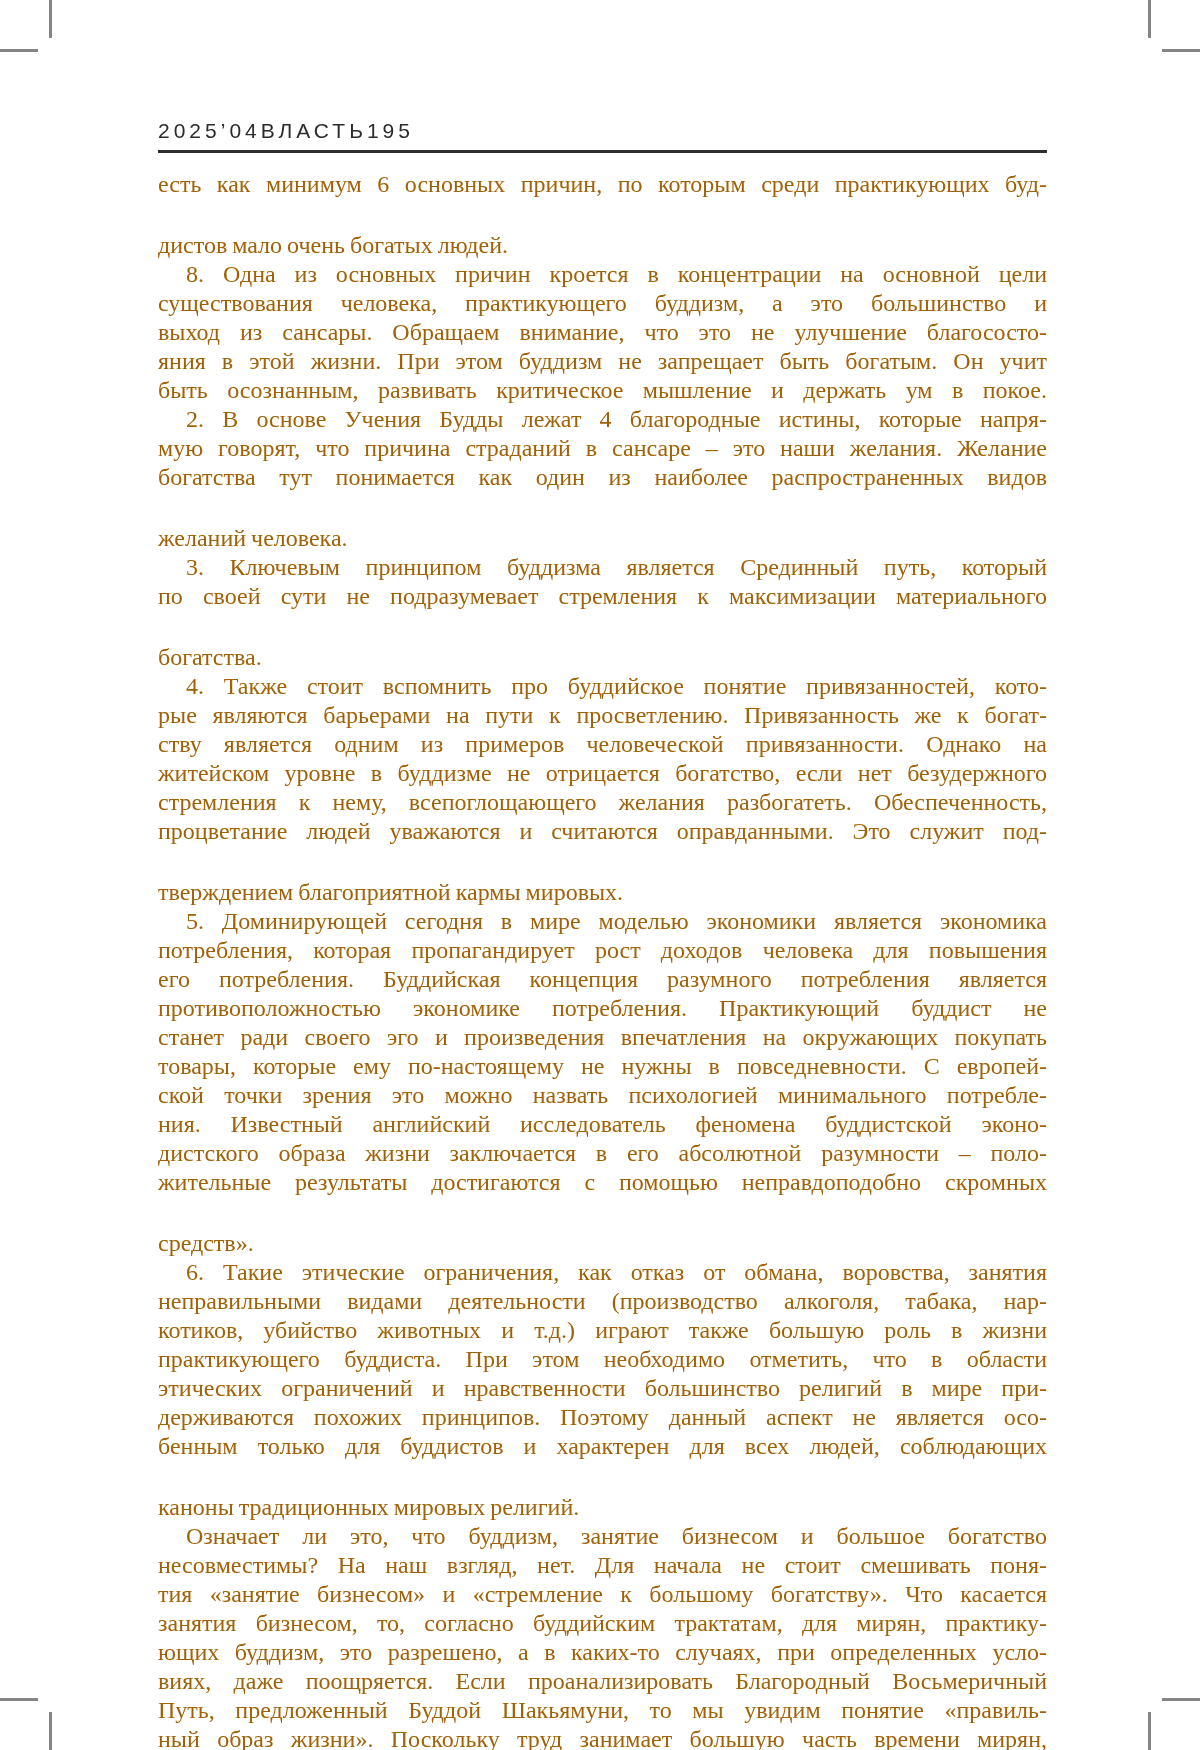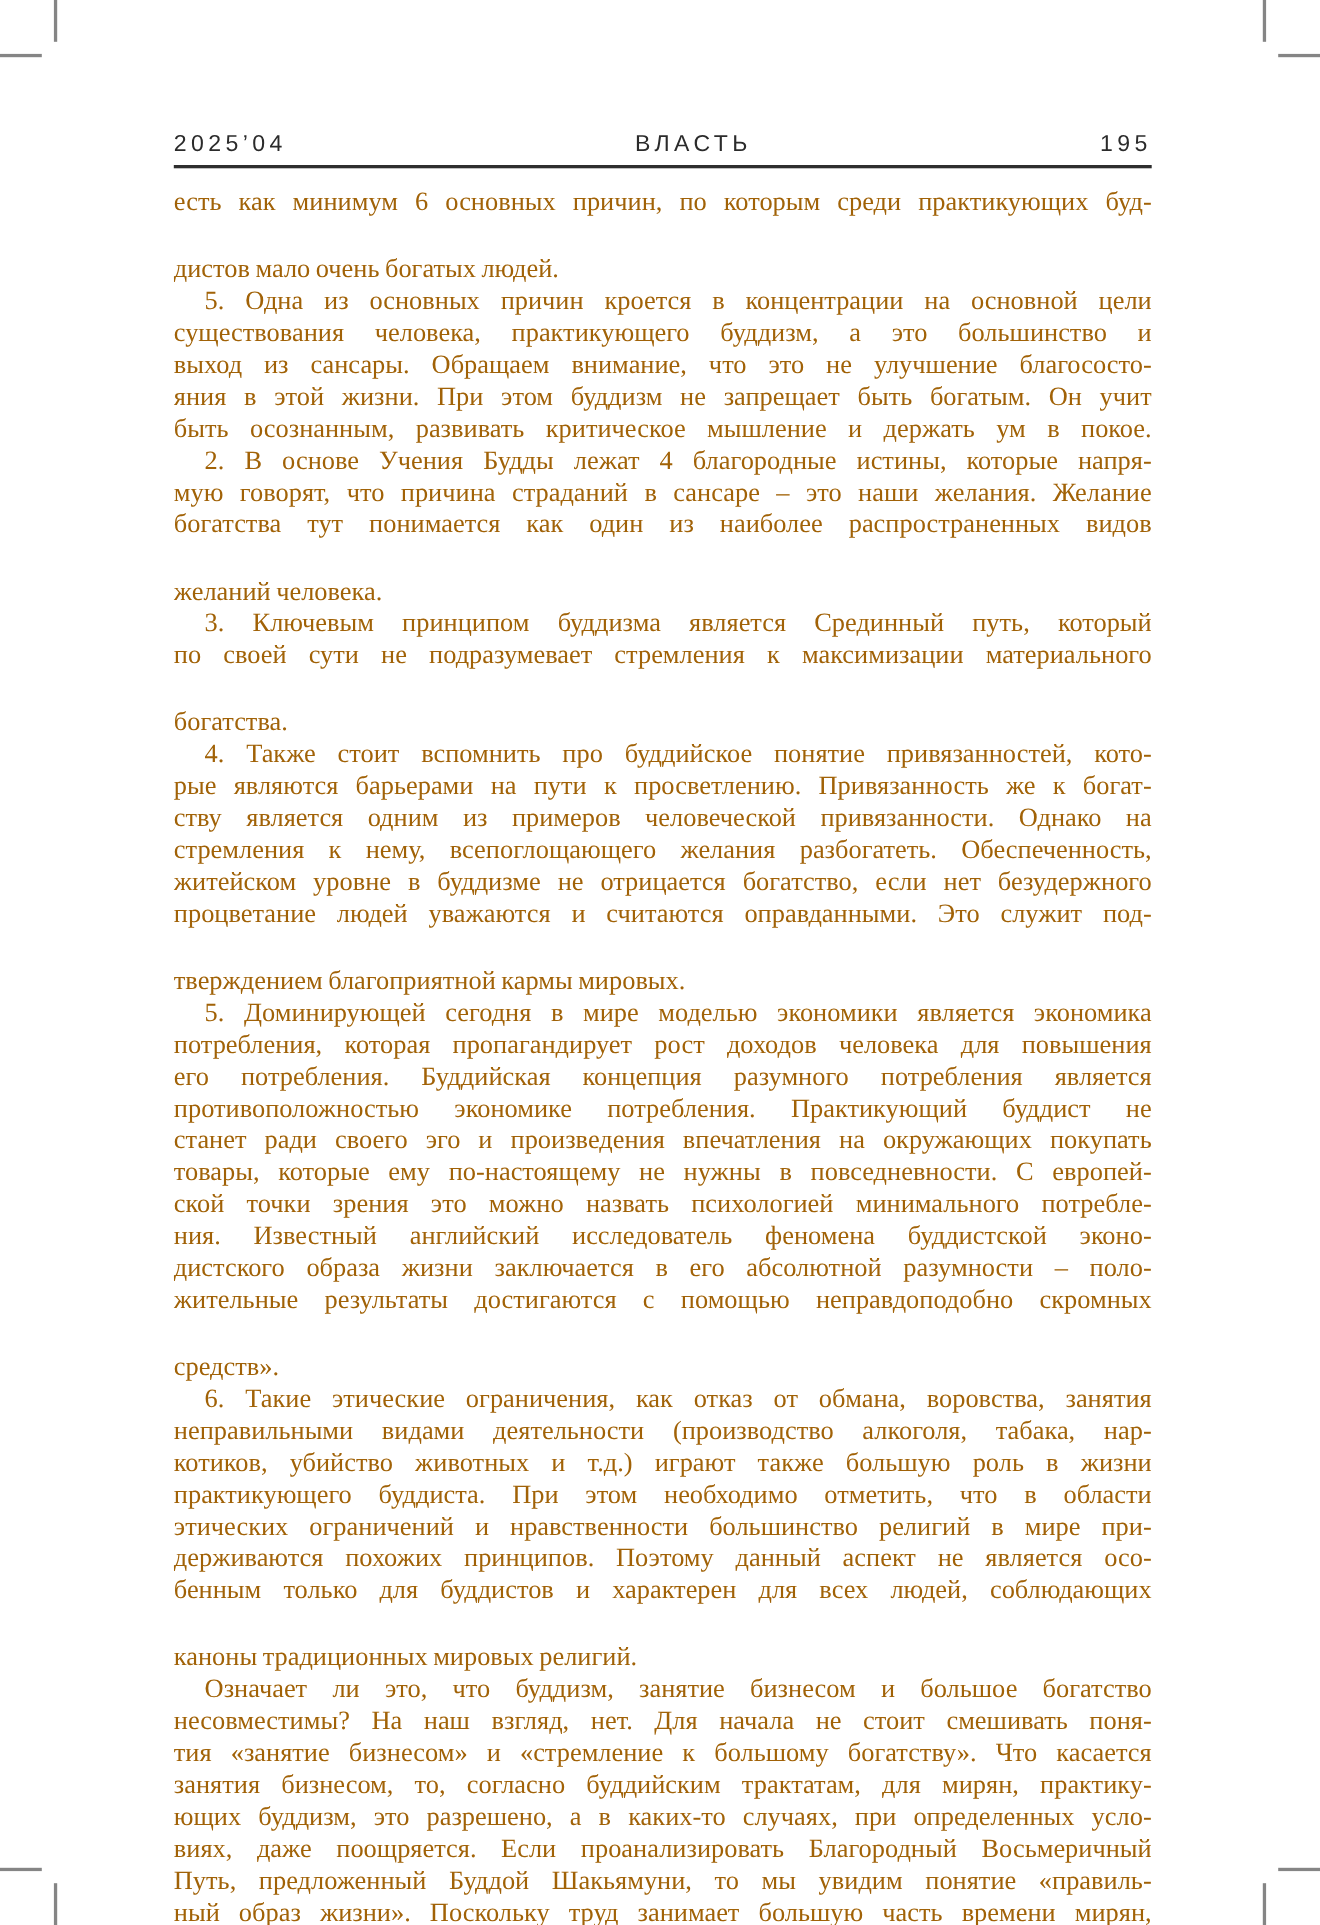--- a/index.html
+++ b/index.html
@@ -13,21 +13,21 @@
   .crop.v { width:3px; height:38px; }
   .crop.h { width:38px; height:3px; }
   .tl-v { left:49px; top:0; }      .tl-h { left:0; top:49px; }
   .tr-v { left:1148px; top:0; }    .tr-h { right:0; top:49px; }
   .bl-v { left:49px; bottom:0; }   .bl-h { left:0; top:1698px; }
   .br-v { left:1148px; bottom:0; } .br-h { right:0; top:1698px; }
 
   
   .runhead {
     position:absolute; left:158px; top:116px; width:889px;
-    display:flex; justify-content:space-between; align-items:flex-end;
+    display:flex; justify-content:flex-start; align-items:flex-end;
     font-family:"Liberation Sans", sans-serif;
     font-size:21px; font-weight:500; letter-spacing:4px;
     color:#2b2b2b; line-height:30px;
   }
   .rule {
     position:absolute; left:158px; top:150px; width:889px; height:3px;
     background:#2e2e2e;
   }
 
   
@@ -60,37 +60,37 @@
   <div class="runhead">
     <span>2025’04</span>
     <span>ВЛАСТЬ</span>
     <span>195</span>
   </div>
   <div class="rule"></div>
 
   <div class="body">
       <div class="line">есть как минимум 6 основных причин, по которым среди практикующих буд-</div>
       <div class="line end">дистов мало очень богатых людей.</div>
-      <div class="line indent">5. Одна из основных причин кроется в концентрации на основной цели</div>
+      <div class="line indent">8. Одна из основных причин кроется в концентрации на основной цели</div>
       <div class="line">существования человека, практикующего буддизм, а это большинство и</div>
       <div class="line">выход из сансары. Обращаем внимание, что это не улучшение благососто-</div>
       <div class="line">яния в этой жизни. При этом буддизм не запрещает быть богатым. Он учит</div>
       <div class="line">быть осознанным, развивать критическое мышление и держать ум в покое.</div>
       <div class="line indent">2. В основе Учения Будды лежат 4 благородные истины, которые напря-</div>
       <div class="line">мую говорят, что причина страданий в сансаре – это наши желания. Желание</div>
       <div class="line">богатства тут понимается как один из наиболее распространенных видов</div>
       <div class="line end">желаний человека.</div>
       <div class="line indent">3. Ключевым принципом буддизма является Срединный путь, который</div>
       <div class="line">по своей сути не подразумевает стремления к максимизации материального</div>
       <div class="line end">богатства.</div>
       <div class="line indent">4. Также стоит вспомнить про буддийское понятие привязанностей, кото-</div>
       <div class="line">рые являются барьерами на пути к просветлению. Привязанность же к богат-</div>
       <div class="line">ству является одним из примеров человеческой привязанности. Однако на</div>
+      <div class="line">житейском уровне в буддизме не отрицается богатство, если нет безудержного</div>
       <div class="line">стремления к нему, всепоглощающего желания разбогатеть. Обеспеченность,</div>
-      <div class="line">житейском уровне в буддизме не отрицается богатство, если нет безудержного</div>
       <div class="line">процветание людей уважаются и считаются оправданными. Это служит под-</div>
       <div class="line end">тверждением благоприятной кармы мировых.</div>
       <div class="line indent">5. Доминирующей сегодня в мире моделью экономики является экономика</div>
       <div class="line">потребления, которая пропагандирует рост доходов человека для повышения</div>
       <div class="line">его потребления. Буддийская концепция разумного потребления является</div>
       <div class="line">противоположностью экономике потребления. Практикующий буддист не</div>
       <div class="line">станет ради своего эго и произведения впечатления на окружающих покупать</div>
       <div class="line">товары, которые ему по-настоящему не нужны в повседневности. С европей-</div>
       <div class="line">ской точки зрения это можно назвать психологией минимального потребле-</div>
       <div class="line">ния. Известный английский исследователь феномена буддистской эконо-</div>

